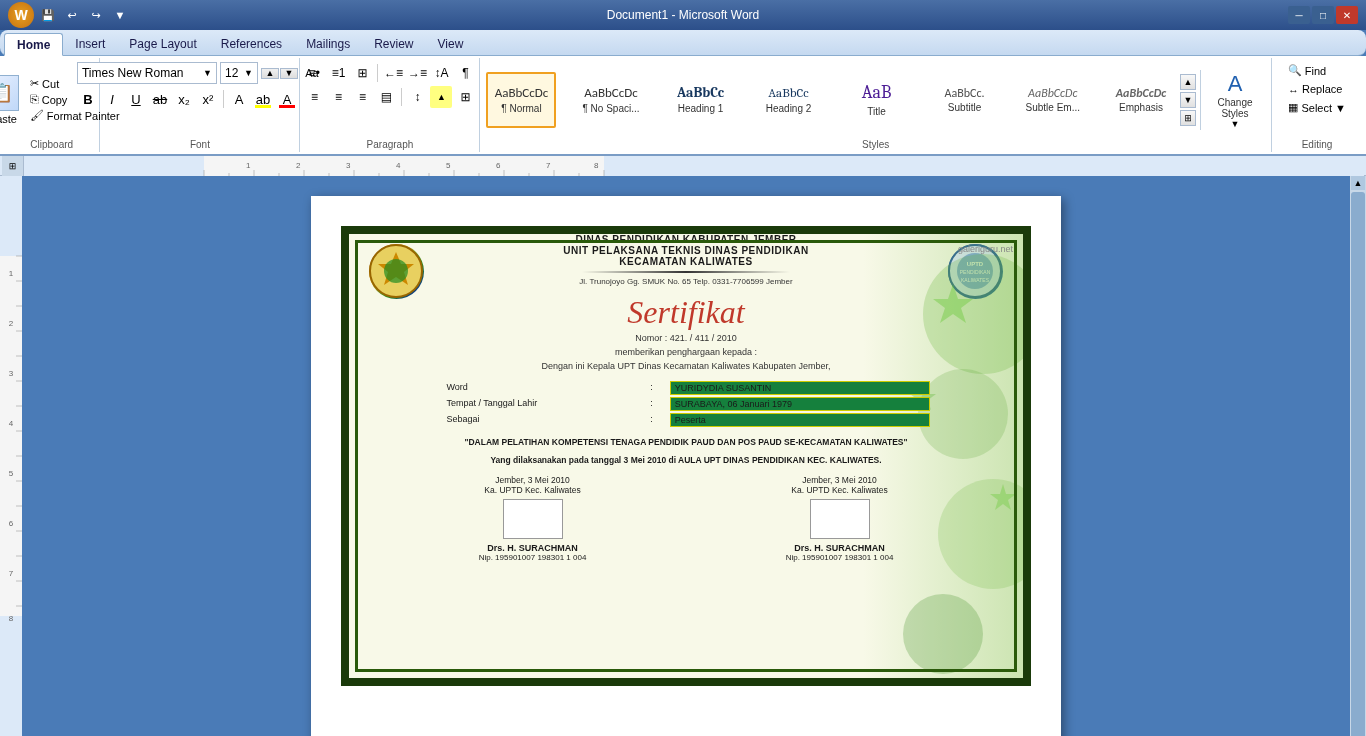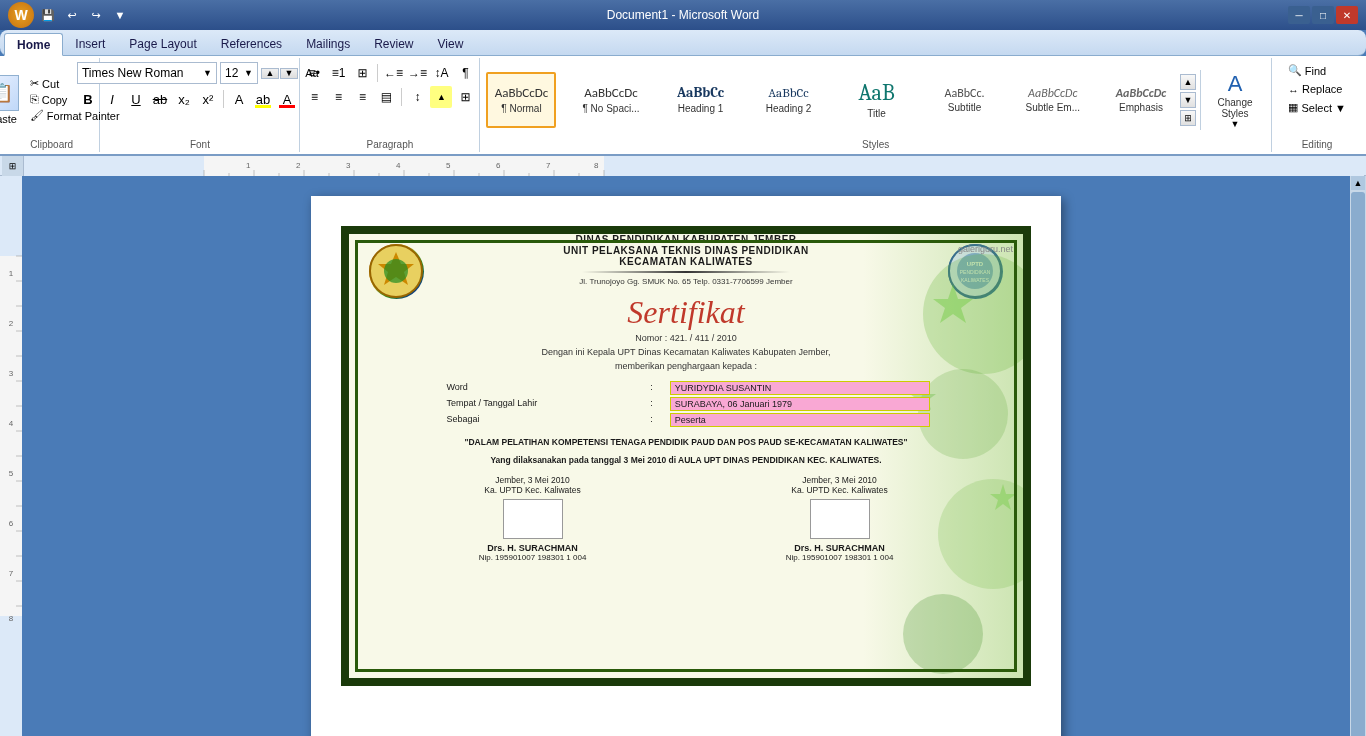--- a/index.html
+++ b/index.html
@@ -350,21 +350,21 @@
     .cert-number { font-size: 9px; color: #333; text-align: center; margin-top: 2px; }
     .cert-body { font-size: 9px; color: #333; text-align: center; margin-top: 4px; }
     .cert-table {
       margin: 8px auto;
       font-size: 9px;
       color: #1a1a1a;
       width: 80%;
     }
     .cert-table td { padding: 1px 4px; vertical-align: top; }
     .cert-highlight {
-      background: #f9a8d4;
+      background: #15803d;
       border: 1px solid #cccc00;
     }
     .cert-statement {
       font-size: 8.5px; font-weight: bold; color: #1a1a1a;
       text-align: center; margin: 6px 20px; line-height: 1.4;
     }
     .cert-signatures {
       display: flex; justify-content: space-around;
       width: 100%; margin-top: 8px;
       font-size: 8.5px; color: #1a1a1a; text-align: center;
@@ -584,21 +584,21 @@
           <div class="style-preview" style="font-family:Cambria;font-size:14px;color:#17375e;font-weight:bold;">AaBbCc</div>
           <div class="style-label">Heading 1</div>
         </div>
 
         <div class="style-btn">
           <div class="style-preview" style="font-family:Cambria;font-size:13px;color:#17375e;">AaBbCc</div>
           <div class="style-label">Heading 2</div>
         </div>
 
         <div class="style-btn">
-          <div class="style-preview" style="font-family:Cambria;font-size:22px;color:#0f766e;">AaB</div>
+          <div class="style-preview" style="font-family:Cambria;font-size:18px;color:#4c1d95;">AaB</div>
           <div class="style-label">Title</div>
         </div>
 
         <div class="style-btn">
           <div class="style-preview" style="font-family:Calibri;font-size:12px;color:#4f4f4f;">AaBbCc.</div>
           <div class="style-label">Subtitle</div>
         </div>
 
         <div class="style-btn">
           <div class="style-preview" style="font-family:Calibri;font-size:12px;color:#666;font-style:italic;">AaBbCcDc</div>
@@ -769,22 +769,22 @@
             <div class="cert-org">DINAS PENDIDIKAN KABUPATEN JEMBER</div>
             <div class="cert-org">UNIT PELAKSANA TEKNIS DINAS PENDIDIKAN</div>
             <div class="cert-org">KECAMATAN KALIWATES</div>
             <div class="cert-divider"></div>
             <div class="cert-address">Jl. Trunojoyo Gg. SMUK No. 65 Telp. 0331-7706599 Jember</div>
           </div>
 
           <div style="width:100%;padding:0 30px;z-index:2;position:relative;">
             <div class="cert-name-script">Sertifikat</div>
             <div class="cert-number">Nomor : 421. / 411 / 2010</div>
+            <div class="cert-body">memberikan penghargaan kepada :</div>
             <div class="cert-body">Dengan ini Kepala UPT Dinas Kecamatan Kaliwates Kabupaten Jember,</div>
-            <div class="cert-body">memberikan penghargaan kepada :</div>
 
             <table class="cert-table">
               <tbody>
                   <tr>
                 <td>Word</td>
                 <td>:</td>
                 <td class="cert-highlight">YURIDYDIA SUSANTIN</td>
               </tr>
               <tr>
                 <td>Tempat / Tanggal Lahir</td>

